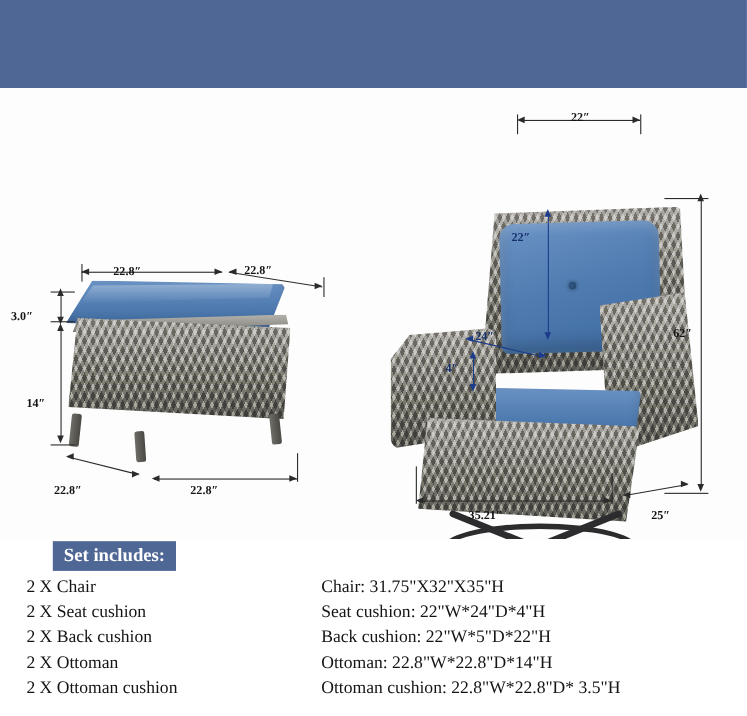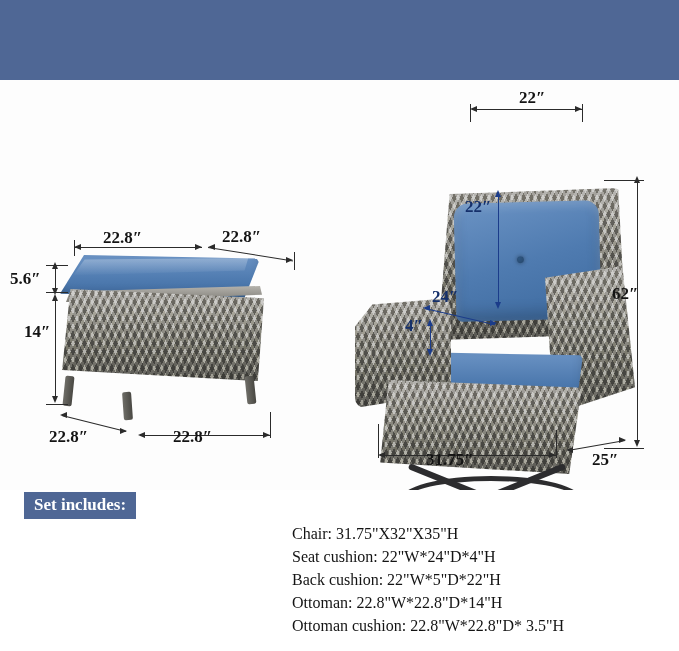--- a/index.html
+++ b/index.html
@@ -50,23 +50,24 @@
     width: 679px;
     height: 410px;
     background: #fdfdfd;
   }
 
   
   .dim {
     position: absolute;
     font-family: "Liberation Serif", serif;
     font-weight: bold;
-    font-size: 17px;
+    font-size: 11px;
     color: #141414;
     white-space: nowrap;
+    margin-top: 13px;
   }
   .dim.white { color: #15306b; }
 
   
   .ln {
     position: absolute;
     background: #2b2b2b;
   }
   .ln.h { height: 1px; }
   .ln.v { width: 1px; }
@@ -214,20 +215,21 @@
   }
   .info-head {
     position: absolute;
     background: #4f6795;
     color: #ffffff;
     font-family: "Liberation Serif", serif;
     font-weight: bold;
     font-size: 17px;
     padding: 3px 10px 4px 10px;
     white-space: nowrap;
+    margin-left: 24px;
   }
   .info-col {
     position: absolute;
     font-family: "Liberation Serif", serif;
     font-size: 16px;
     color: #141414;
     line-height: 23px;
   }
   .info-col div { white-space: nowrap; }
 </style>
@@ -255,28 +257,28 @@
 
   <div class="ln h" style="left:208px; top:167px; width:86px; transform:rotate(9deg); transform-origin:left center;"></div>
   <div class="ar left" style="left:208px; top:164px;"></div>
   <div class="ar right" style="left:286px; top:177px;"></div>
   <div class="dim" style="left:222px; top:147px;">22.8″</div>
   <div class="ln v" style="left:294px; top:172px; height:18px;"></div>
 
   <div class="ln v" style="left:55px; top:186px; height:24px;"></div>
   <div class="ar up" style="left:51.5px; top:182px;"></div>
   <div class="ar down" style="left:51.5px; top:208px;"></div>
-  <div class="dim" style="left:10px; top:189px;">5.6″</div>
+  <div class="dim" style="left:10px; top:189px;">3.0″</div>
   <div class="ln h" style="left:46px; top:185px; width:22px;"></div>
   <div class="ln h" style="left:46px; top:212px; width:22px;"></div>
 
   <div class="ln v" style="left:55px; top:218px; height:100px;"></div>
   <div class="ar up" style="left:51.5px; top:214px;"></div>
   <div class="ar down" style="left:51.5px; top:316px;"></div>
-  <div class="dim" style="left:24px; top:242px;">14″</div>
+  <div class="dim" style="left:24px; top:268px;">14″</div>
   <div class="ln h" style="left:46px; top:324px; width:22px;"></div>
 
   <div class="ln h" style="left:62px; top:335px; width:66px; transform:rotate(14deg); transform-origin:left center;"></div>
   <div class="ar left" style="left:60px; top:332px;"></div>
   <div class="ar right" style="left:120px; top:348px;"></div>
   <div class="dim" style="left:49px; top:347px;">22.8″</div>
 
   <div class="ln h" style="left:140px; top:355px; width:130px;"></div>
   <div class="ar left" style="left:138px; top:352px;"></div>
   <div class="ar right" style="left:263px; top:352px;"></div>
@@ -323,33 +325,40 @@
   <div class="ln v" style="left:637px; top:100px; height:262px;"></div>
   <div class="ar up" style="left:633.5px; top:96px;"></div>
   <div class="ar down" style="left:633.5px; top:360px;"></div>
   <div class="dim" style="left:612px; top:204px;">62″</div>
   <div class="ln h" style="left:604px; top:100px; width:40px;"></div>
   <div class="ln h" style="left:604px; top:368px; width:40px;"></div>
 
   <div class="ln h" style="left:380px; top:375px; width:176px;"></div>
   <div class="ar left" style="left:378px; top:372px;"></div>
   <div class="ar right" style="left:549px; top:372px;"></div>
-  <div class="dim" style="left:426px; top:370px;">31.75″</div>
+  <div class="dim" style="left:426px; top:370px;">35.21″</div>
   <div class="ln v" style="left:378px; top:344px; height:34px;"></div>
   <div class="ln v" style="left:556px; top:350px; height:28px;"></div>
 
   <div class="ln h" style="left:568px; top:370px; width:58px; transform:rotate(-10deg); transform-origin:left center;"></div>
   <div class="ar left" style="left:566px; top:367px;"></div>
   <div class="ar right" style="left:619px; top:357px;"></div>
   <div class="dim" style="left:592px; top:370px;">25″</div>
 </div>
 
 <div class="info">
 
   <div class="info-head" style="left:24px; top:2px;">Set includes:</div>
+  <div class="info-col" style="left:24px; top:32px;">
+    <div>2 X Chair</div>
+    <div>2 X Seat cushion</div>
+    <div>2 X Back cushion</div>
+    <div>2 X Ottoman</div>
+    <div>2 X Ottoman cushion</div>
+  </div>
 
   <div class="info-col" style="left:292px; top:32px;">
     <div>Chair: 31.75"X32"X35"H</div>
     <div>Seat cushion: 22"W*24"D*4"H</div>
     <div>Back cushion: 22"W*5"D*22"H</div>
     <div>Ottoman: 22.8"W*22.8"D*14"H</div>
     <div>Ottoman cushion: 22.8"W*22.8"D* 3.5"H</div>
   </div>
 </div>
 

